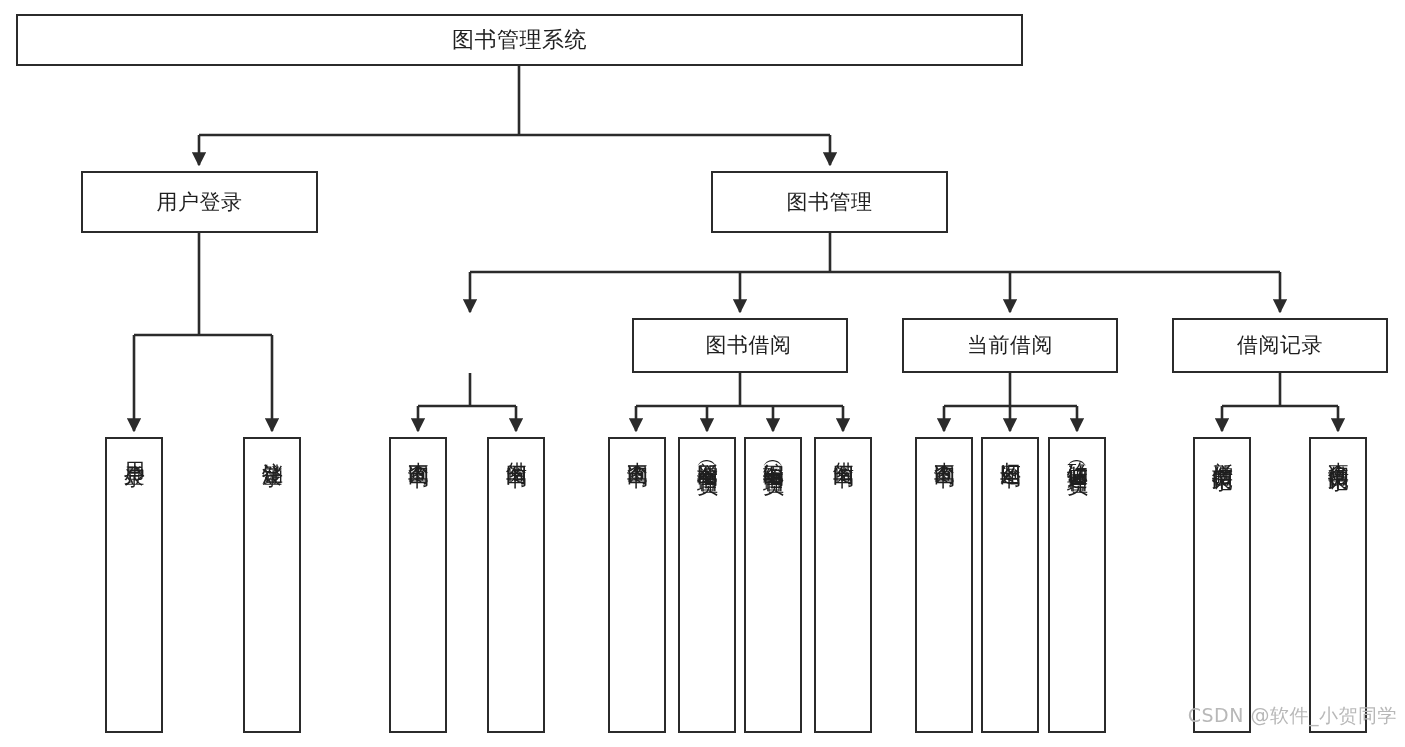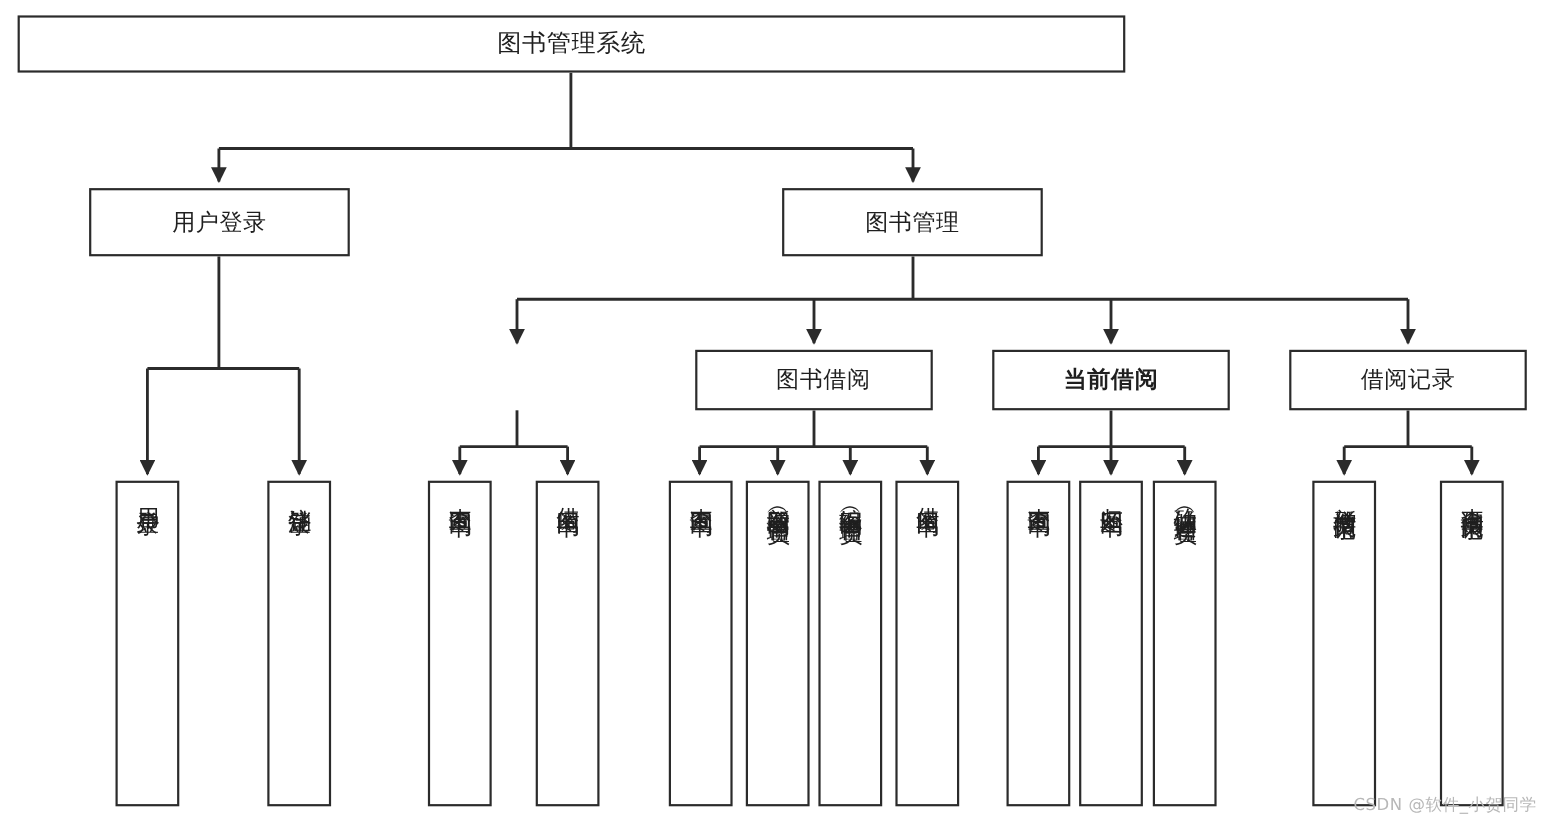--- a/index.html
+++ b/index.html
@@ -62,22 +62,22 @@
     writing-mode: vertical-rl;
     text-orientation: upright;
     font-size: 21px;
     line-height: 1.0;
     letter-spacing: 2px;
     white-space: nowrap;
   }
   .watermark {
     position: absolute;
     right: 8px;
-    bottom: 6px;
-    font-size: 15px;
+    bottom: 18px;
+    font-size: 19px;
     color: #b8b8b8;
     letter-spacing: 0.5px;
     white-space: nowrap;
     user-select: none;
     text-align: center;
   }
 </style>
 </head>
 <body>
 
@@ -140,21 +140,21 @@
   <div class="node horiz" style="left:81px; top:171px; width:237px; height:62px;">
     <span class="label">用户登录</span>
   </div>
   <div class="node horiz" style="left:711px; top:171px; width:237px; height:62px;">
     <span class="label">图书管理</span>
   </div>
 
   <div class="node horiz" style="left:632px; top:318px; width:216px; height:55px;padding-left:17px;">
     <span class="label">图书借阅</span>
   </div>
-  <div class="node horiz" style="left:902px; top:318px; width:216px; height:55px;font-weight:bold;">
+  <div class="node horiz" style="left:902px; top:318px; width:216px; height:55px;">
     <span class="label">当前借阅</span>
   </div>
   <div class="node horiz" style="left:1172px; top:318px; width:216px; height:55px;">
     <span class="label">借阅记录</span>
   </div>
 
   <div class="node vert" style="left:105px; top:437px; width:58px; height:296px;">
     <span class="label">用户登录</span>
   </div>
   <div class="node vert" style="left:243px; top:437px; width:58px; height:296px;">

